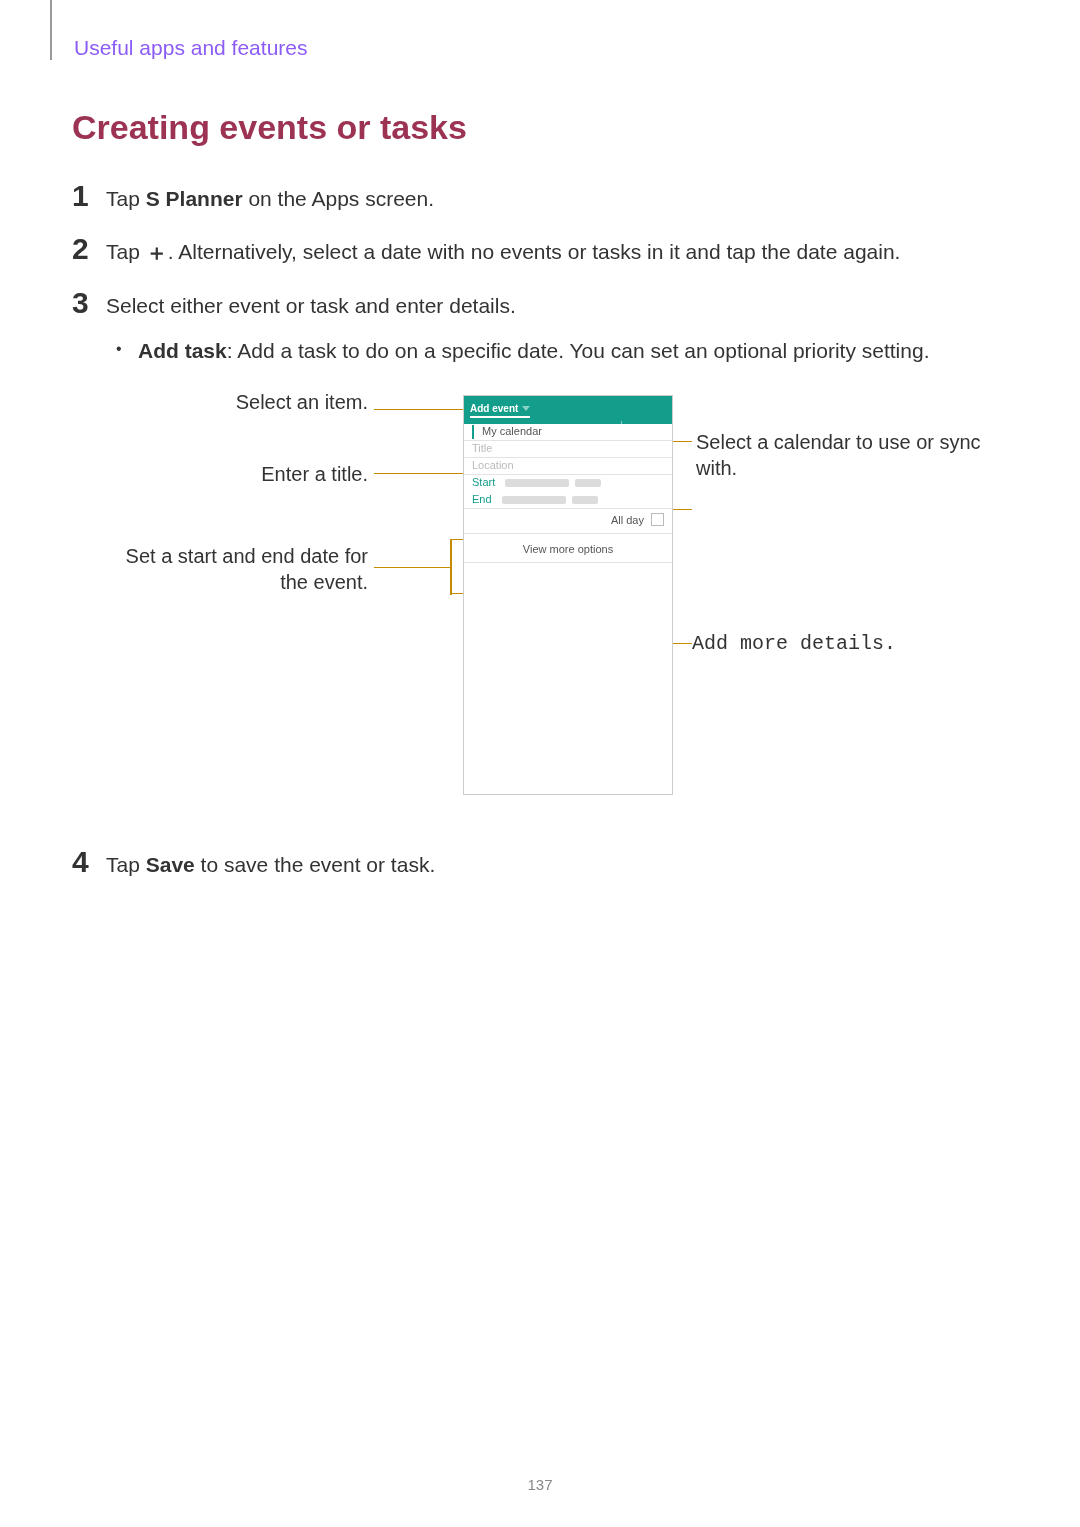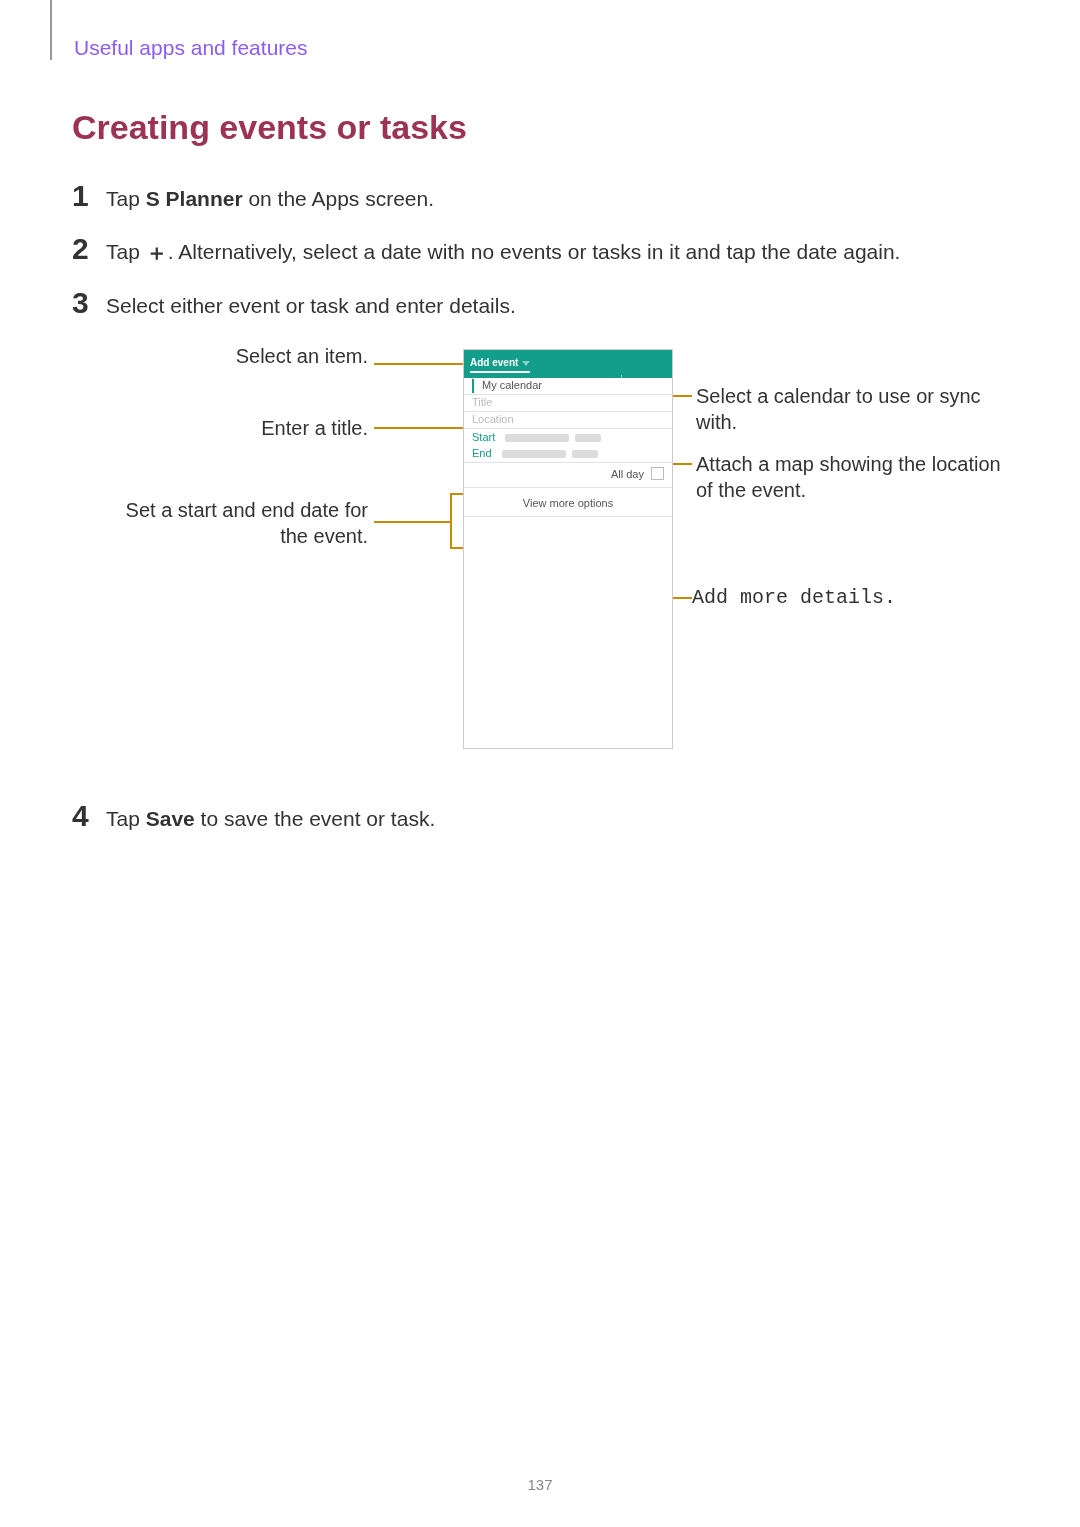--- a/index.html
+++ b/index.html
@@ -236,31 +236,33 @@
     <div class="step-body">
       <span>Tap </span><span class="plus-icon">＋</span><span>. Alternatively, select a date with no events or tasks in it and tap the date again.</span>
     </div>
   </div>
 
   <div class="step">
     <div class="step-num">3</div>
     <div class="step-body">
       <span>Select either event or task and enter details.</span>
       <ul class="sub">
+        <li>
+          <strong>Add task</strong><span>: Add a task to do on a specific date. You can set an optional priority setting.</span>
+        </li>
       </ul>
 
       
       <div class="diagram">
 
         <div class="callout left" style="left:0; top:2px; width:262px;">Select an item.</div>
         <div class="callout left" style="left:0; top:74px; width:262px;">Enter a title.</div>
         <div class="callout left" style="left:0; top:156px; width:262px;">Set a start and end date for the event.</div>
 
         <div class="callout" style="left:590px; top:42px; width:310px;">Select a calendar to use or sync with.</div>
-        <div class="callout" style="left:590px; top:110px; width:310px;">Attach a map showing the location of the event.</div>
         <div class="callout" style="left:586px; top:244px; width:310px;font-family:Liberation Mono, monospace;">Add more details.</div>
 
         <div class="line" style="left:268px; top:22px; width:90px;"></div>
         <div class="line" style="left:268px; top:86px; width:90px;"></div>
 
         <div class="line" style="left:268px; top:180px; width:76px;"></div>
         <div class="vline" style="left:344px; top:152px; height:56px;"></div>
         <div class="line" style="left:344px; top:152px; width:14px;"></div>
         <div class="line" style="left:344px; top:206px; width:14px;"></div>
 

